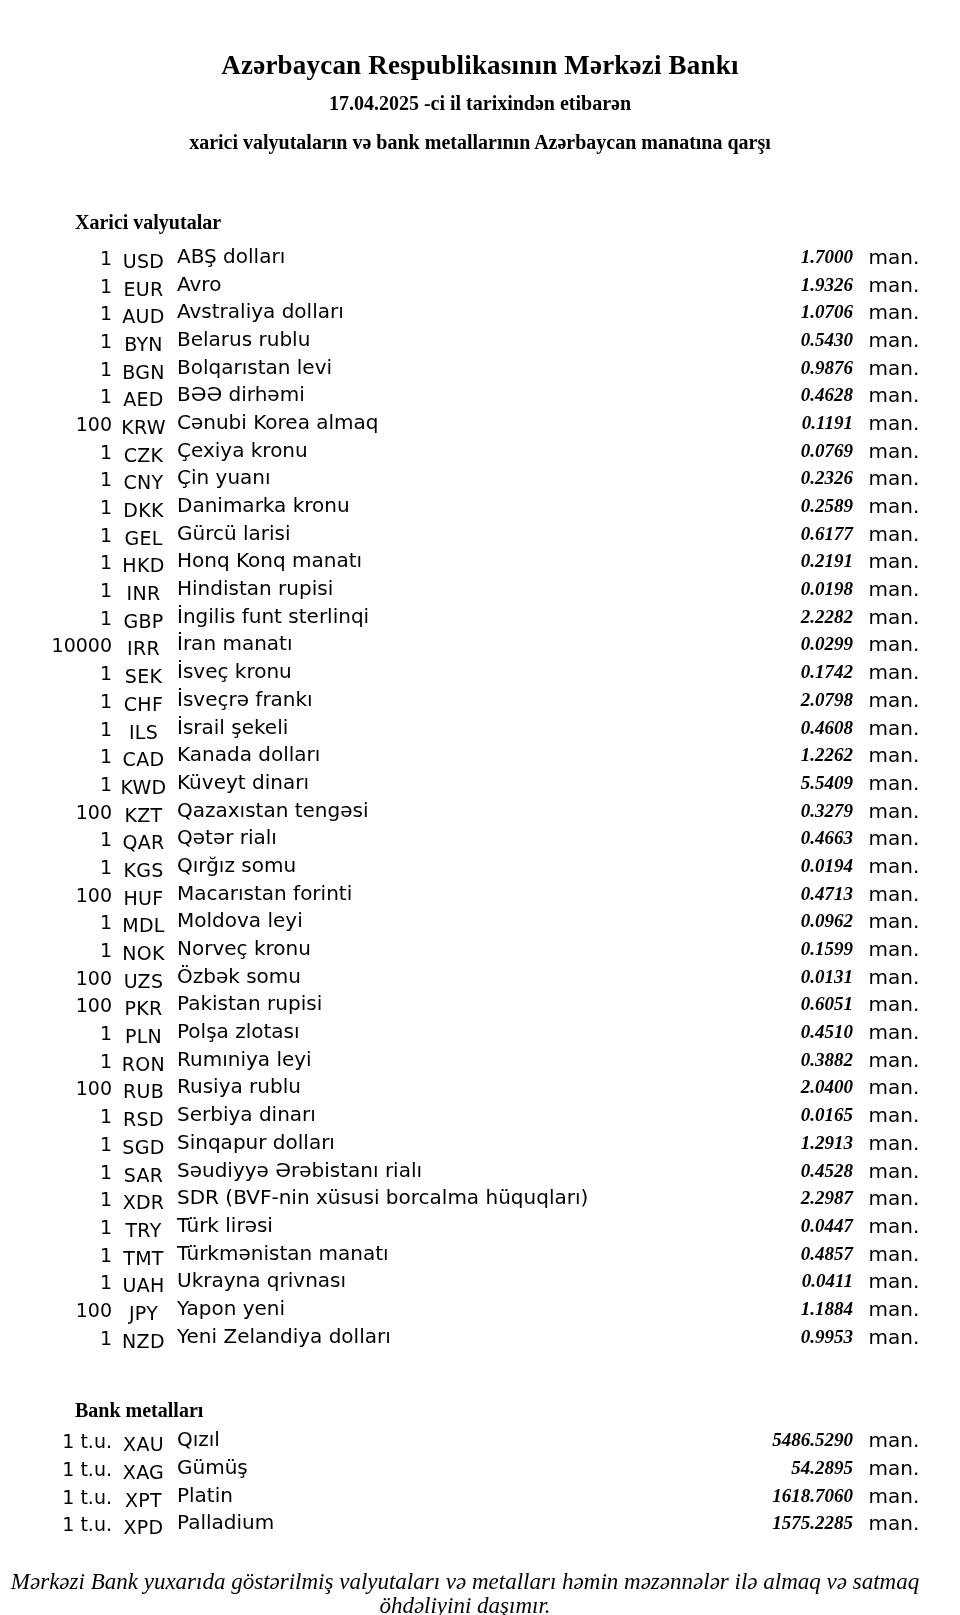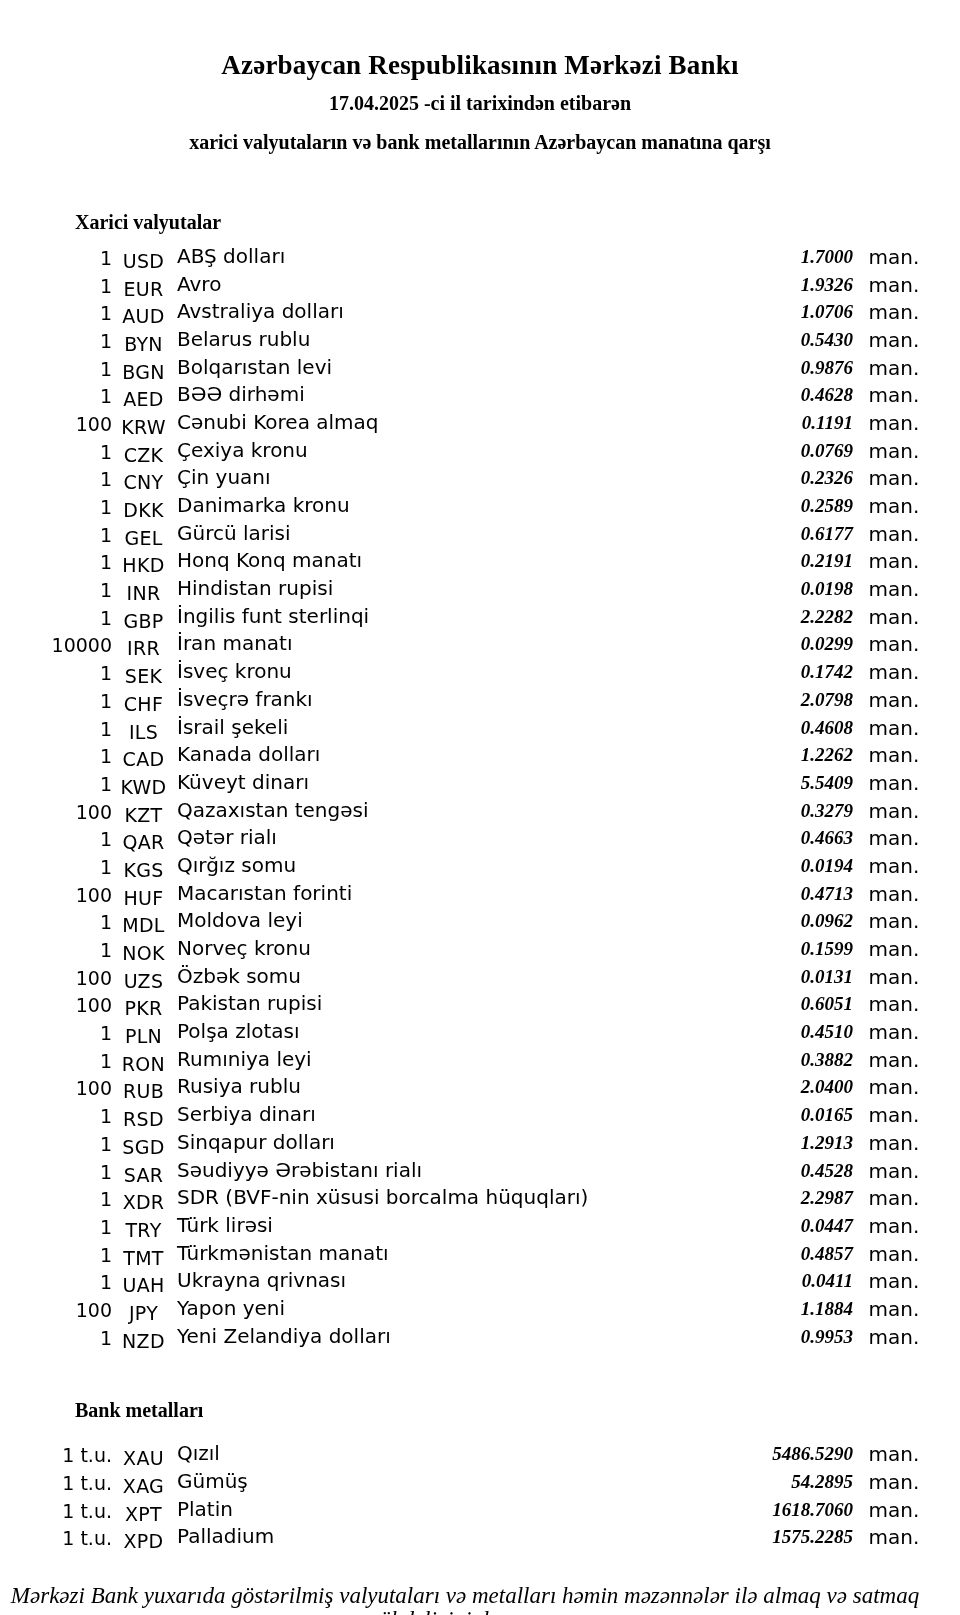--- a/index.html
+++ b/index.html
@@ -48,21 +48,21 @@
     font-size: 20px;
     line-height: 23px;
   }
   .section-title.currencies { margin-top: 57px; }
   .section-title.metals     { margin-top: 48px; }
   
   .rows {
     width: 920px;
     margin-top: 9px;
   }
-  .rows.metals { margin-top: 19px; }
+  .rows.metals { margin-top: 5px; }
   .row {
     display: grid;
     grid-template-columns: 112px 63px 1fr 135px 67px;
     height: 27.7px;
     align-items: center;
     white-space: nowrap;
   }
   .cell-qty {
     text-align: right;
     font-size: 19px;

